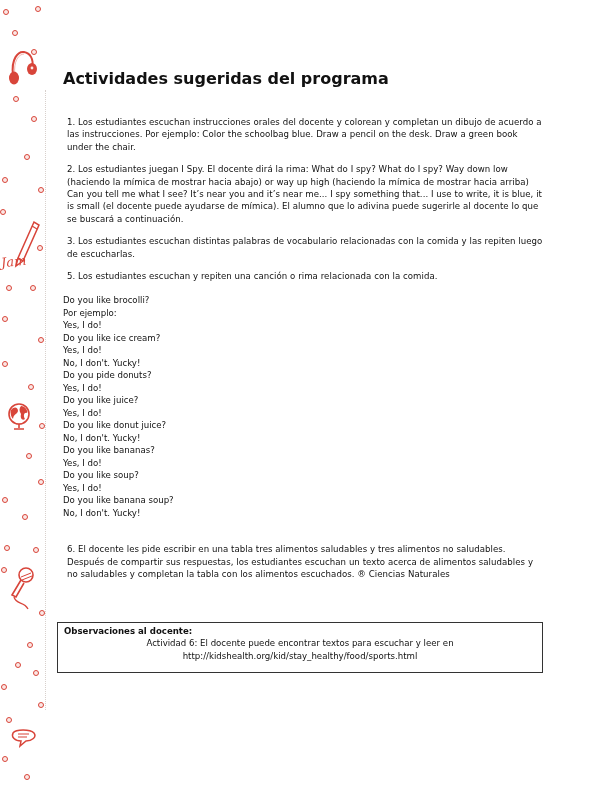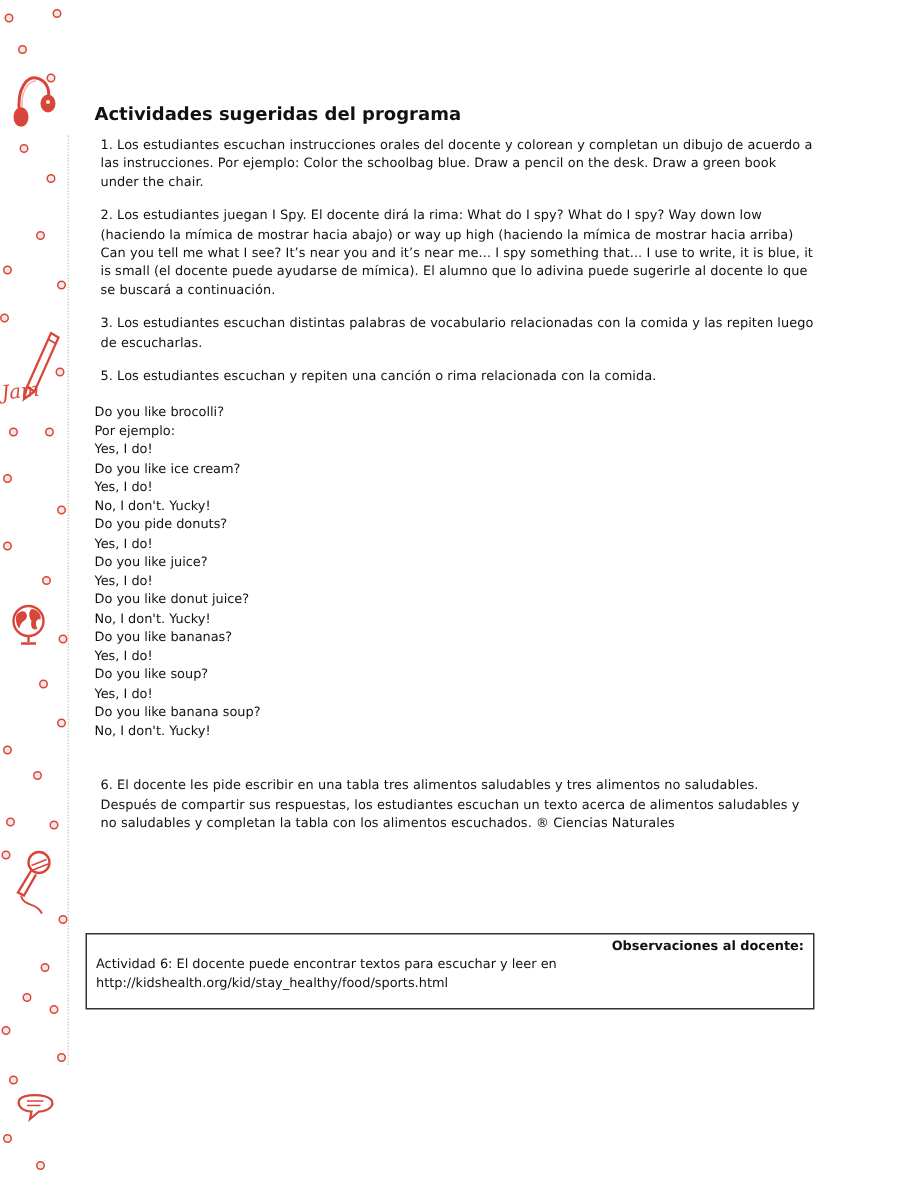--- a/index.html
+++ b/index.html
@@ -43,22 +43,22 @@
     }
     .content {
       position: absolute;
       left: 63px;
       top: 69px;
       width: 480px;
     }
     .title {
       font-family: "DejaVu Sans", sans-serif;
       font-weight: bold;
-      font-size: 12px;
-      margin: 0 0 8px 0;
+      font-size: 16px;
+      margin: 0 0 28px 0;
       color: #111;
     }
     .para {
       font-size: 8.6px;
       line-height: 12.4px;
       margin: 0 0 10px 4px;
       letter-spacing: 0.05px;
     }
     .dialog {
       font-size: 8.6px;
@@ -75,25 +75,25 @@
       width: 486px;
       height: 51px;
       border: 1px solid #333;
       box-sizing: border-box;
       padding: 2px 6px;
     }
     .obs-title {
       font-weight: bold;
       font-size: 8.6px;
       line-height: 12px;
-      text-align: right;
     }
     .obs-text {
       font-size: 8.6px;
       line-height: 12.5px;
+      text-align: center;
     }
   </style>
 </head>
 <body>
 
 <div class="margin-deco">
   <div class="dotted-line"></div>
 
   <div class="dot" style="left:3px;top:9px"></div>
   <div class="dot" style="left:35px;top:6px"></div>

